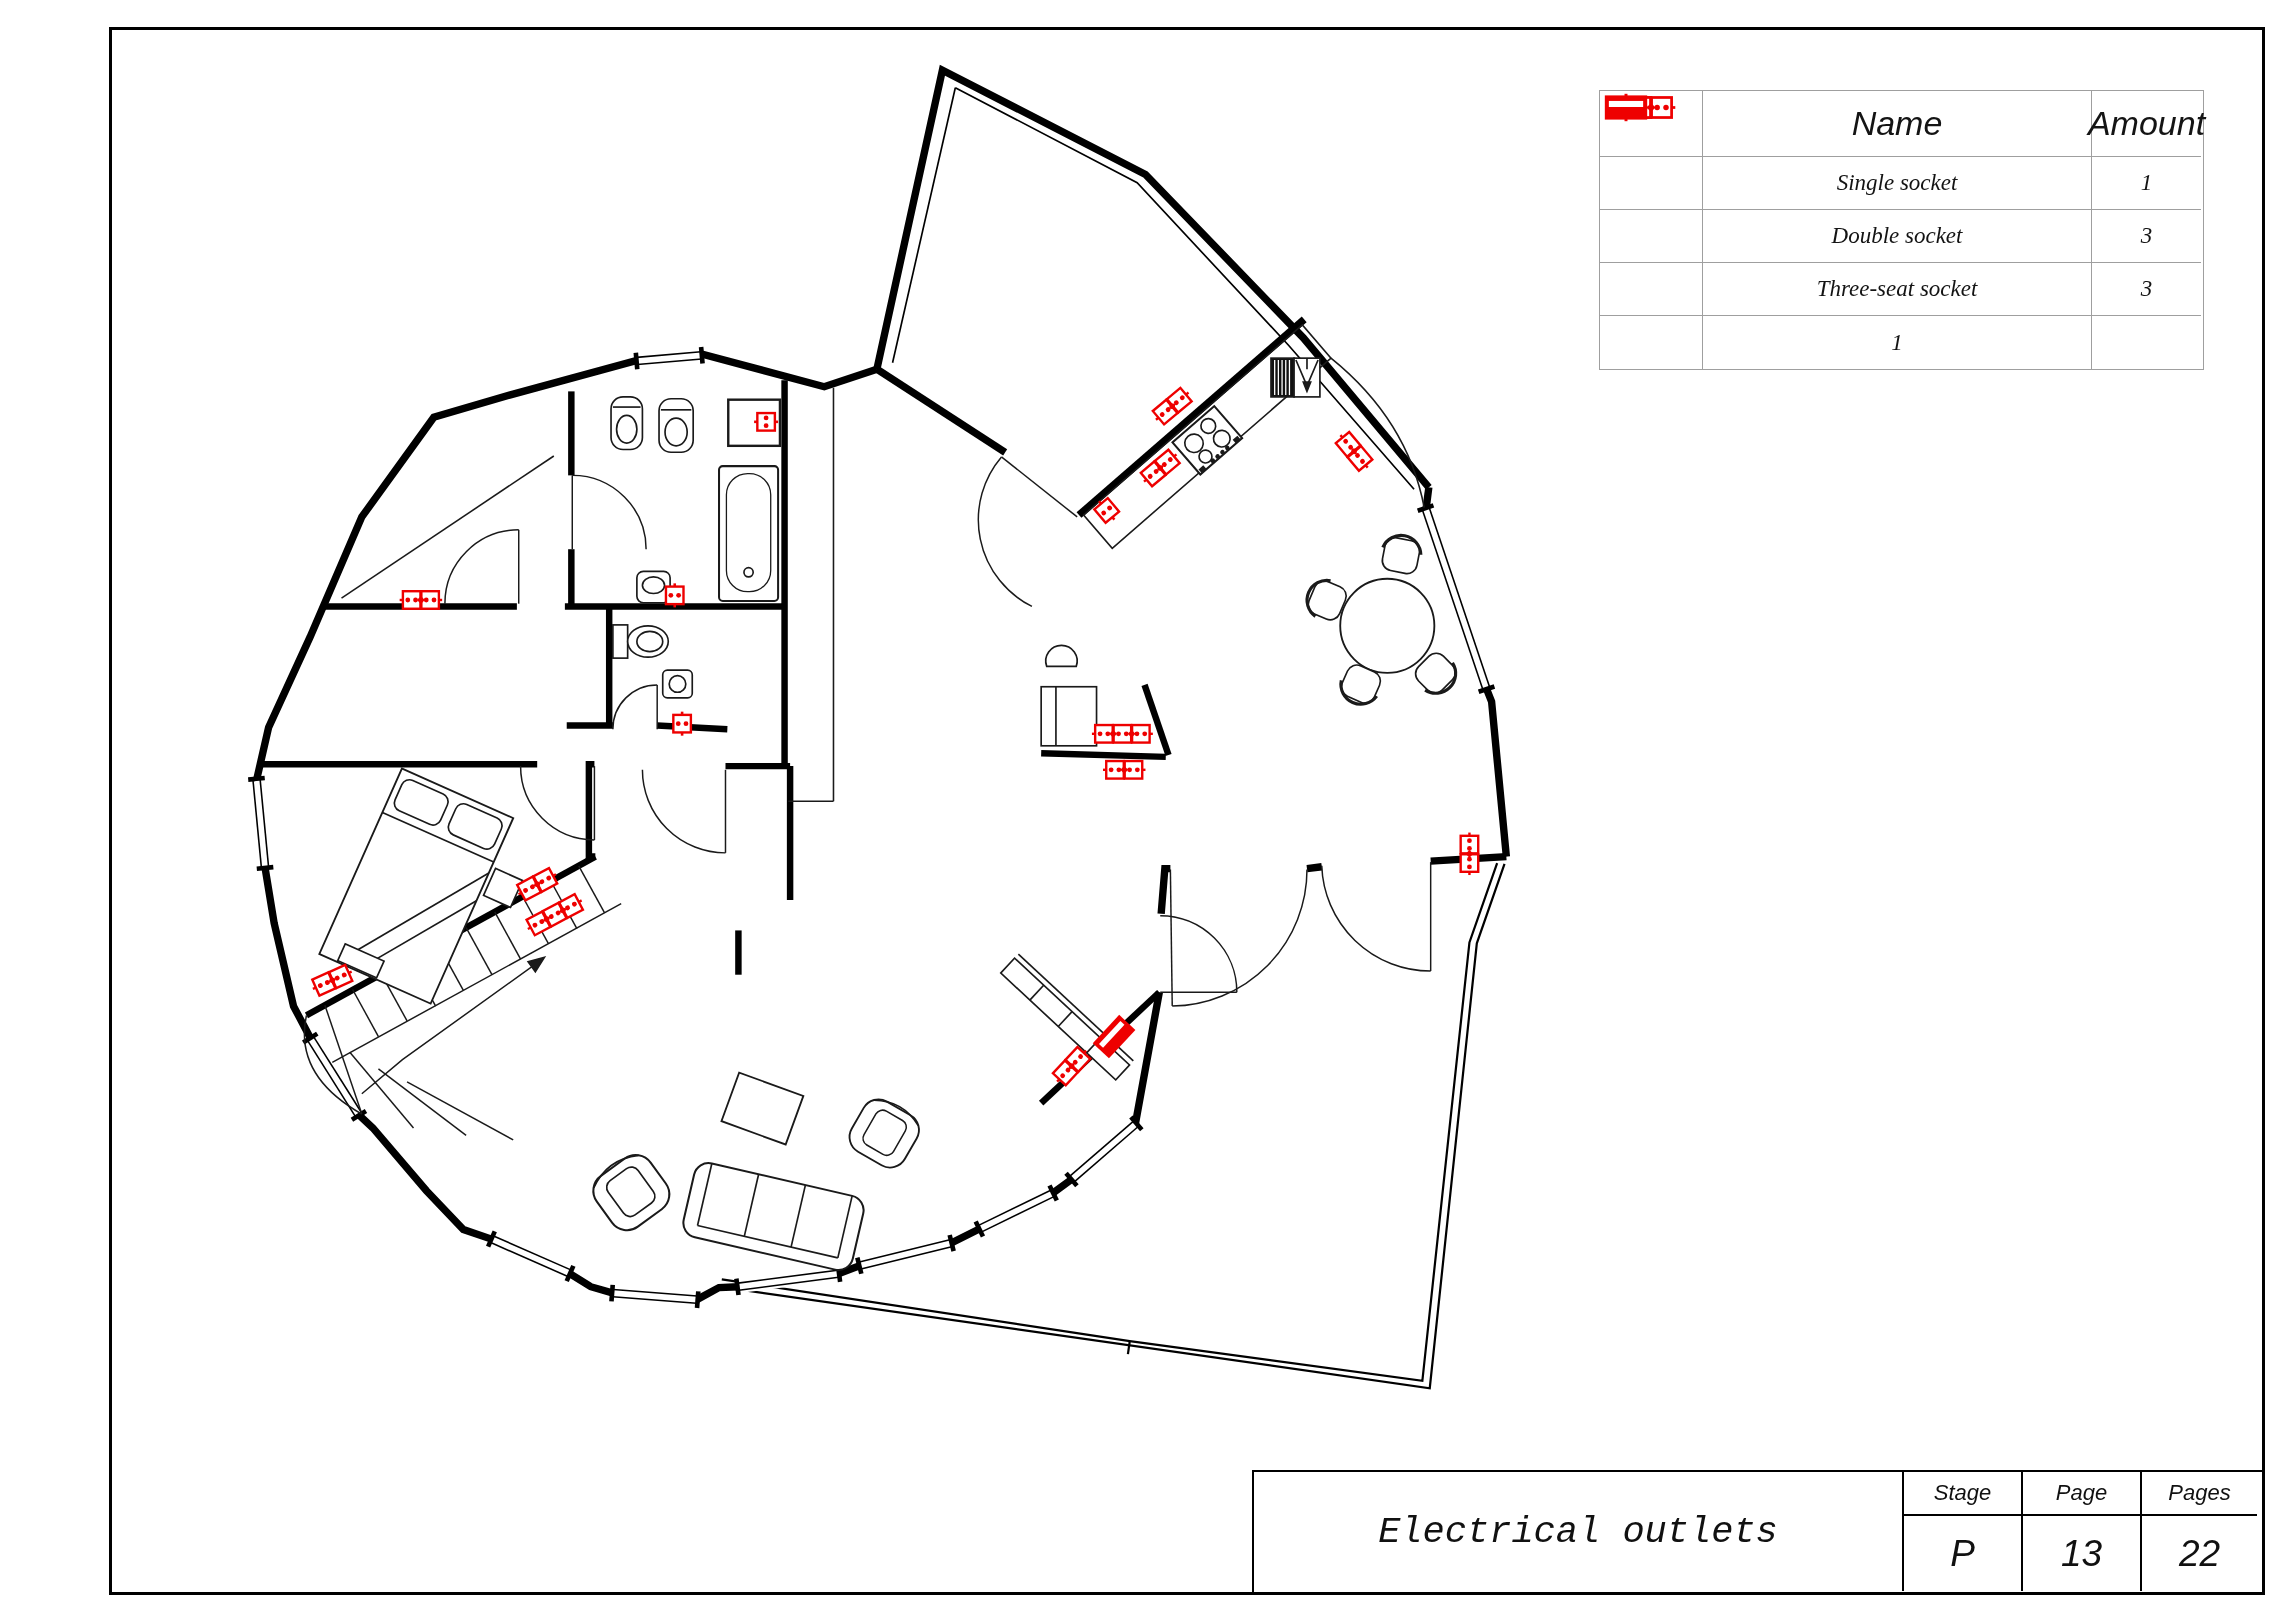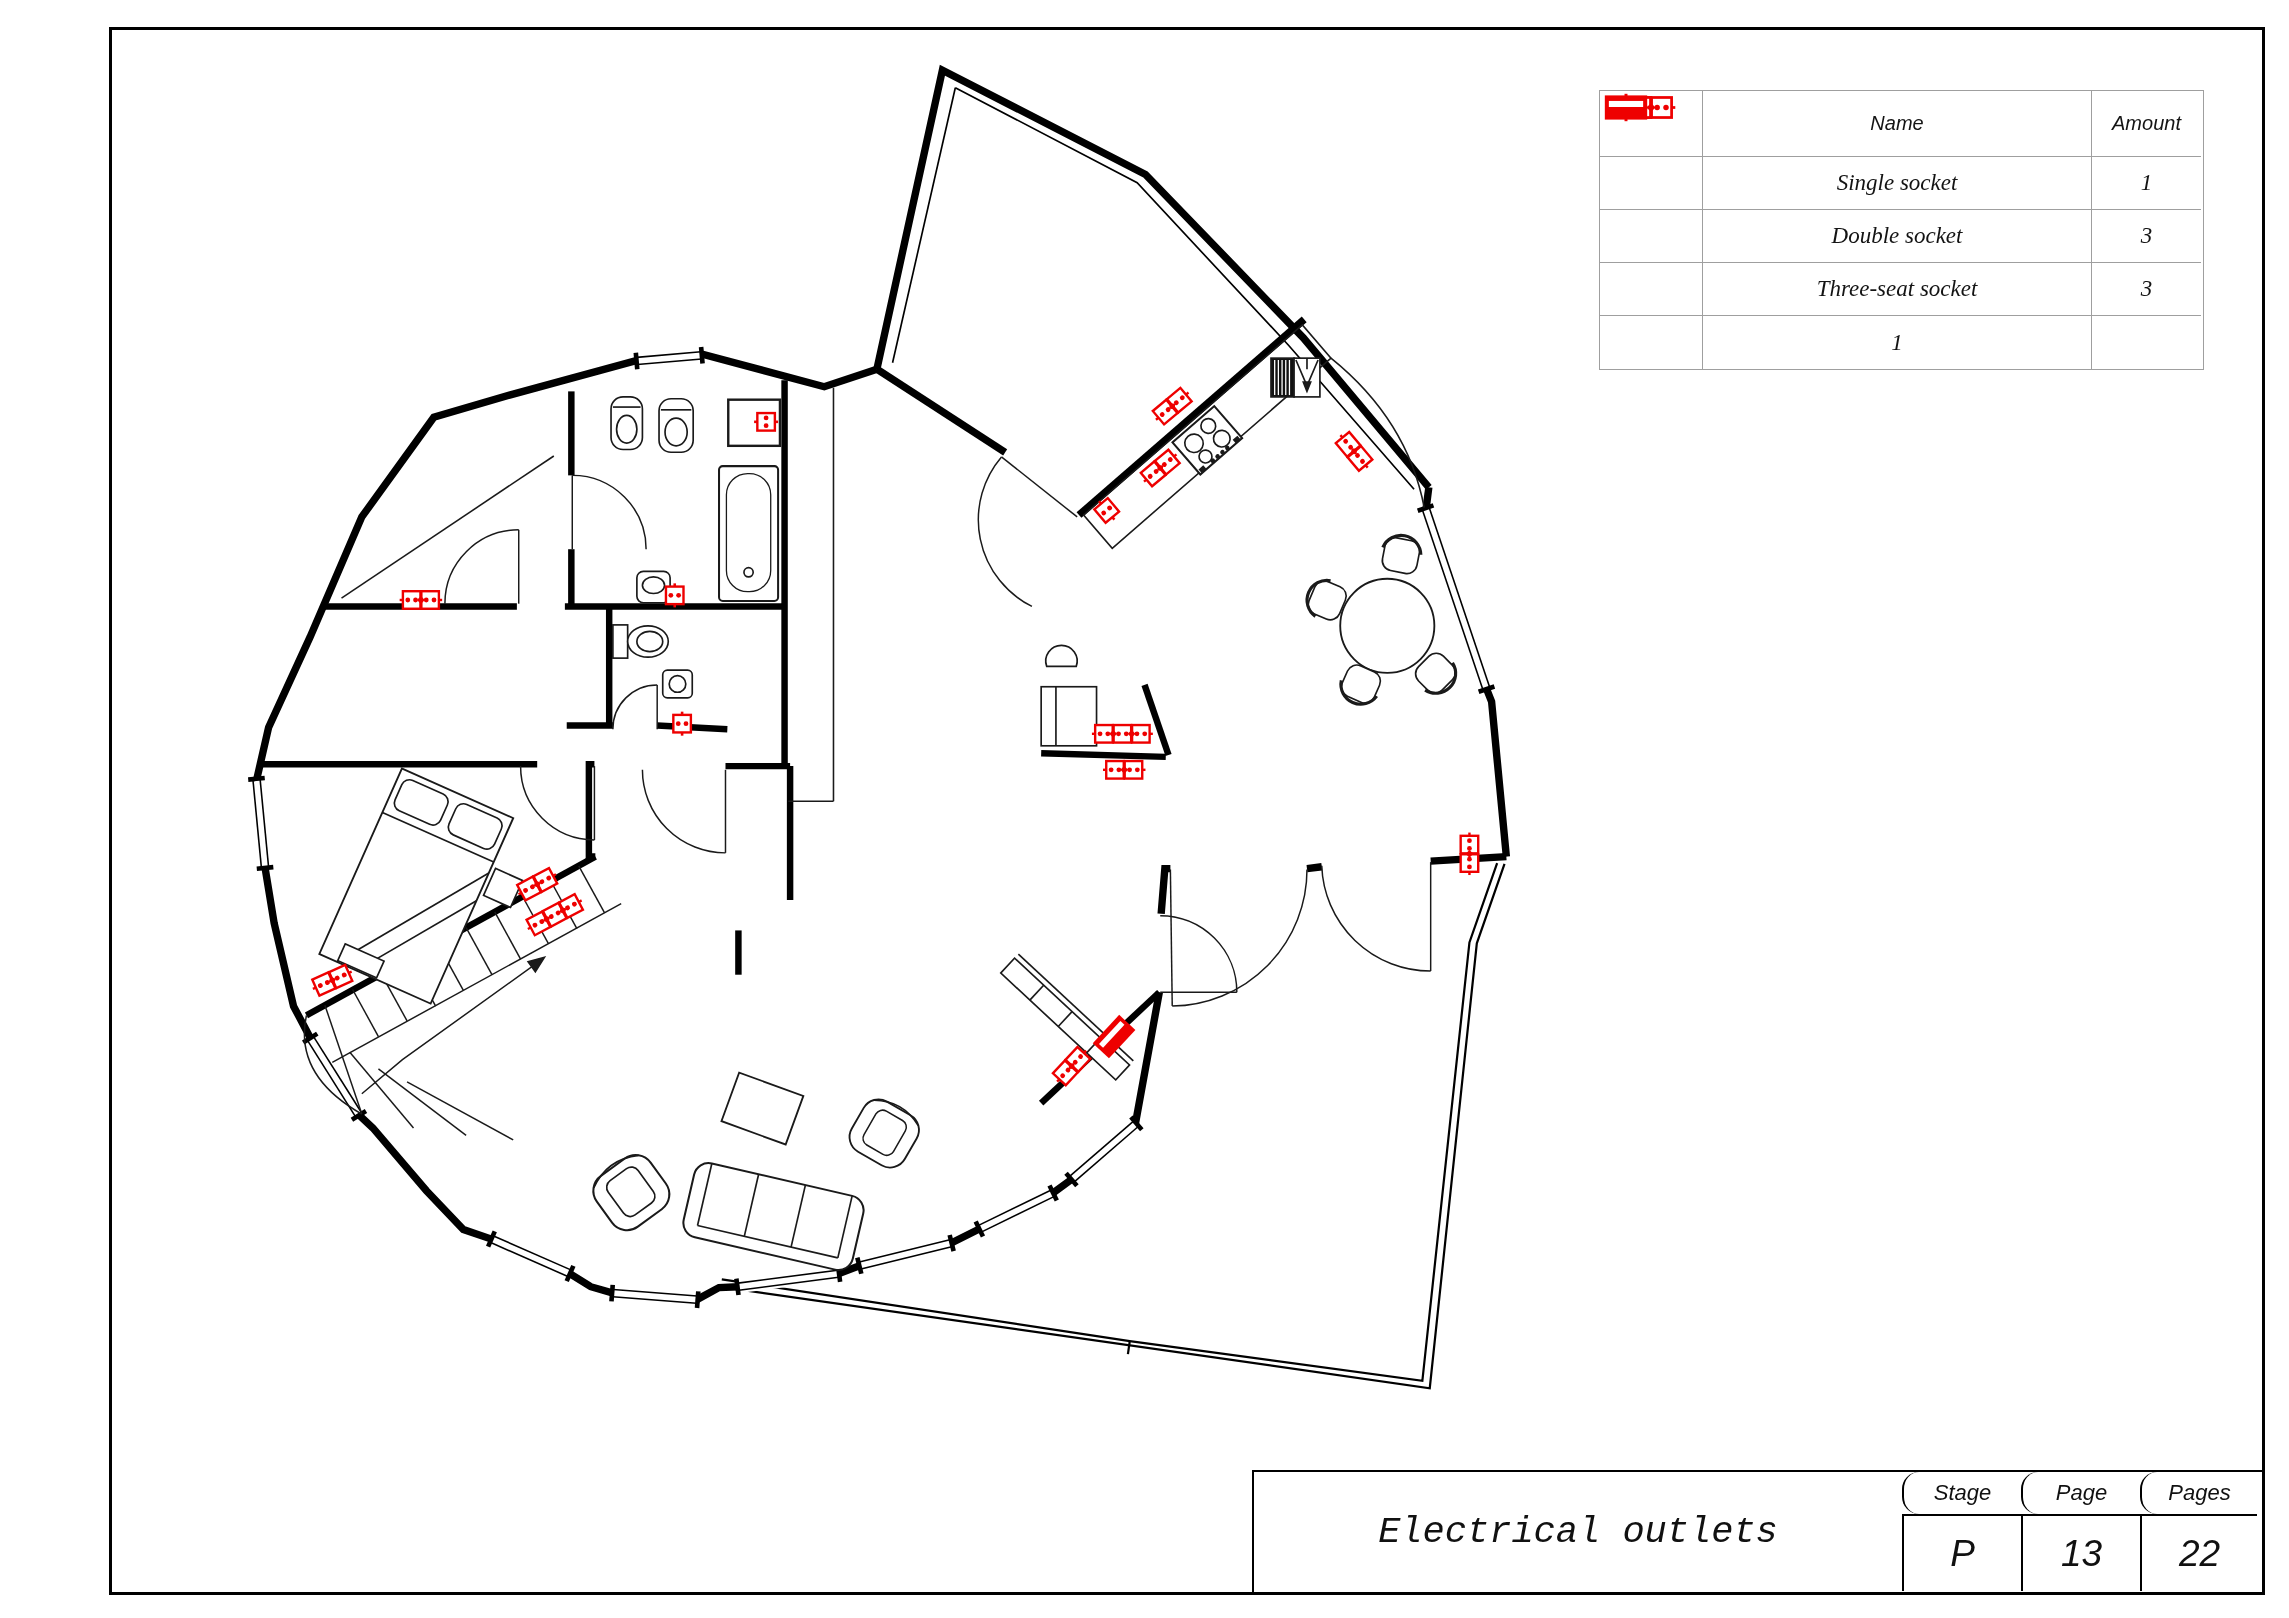--- a/index.html
+++ b/index.html
@@ -9,33 +9,33 @@
          border:3.7px solid #000;box-sizing:border-box;}
   svg{position:absolute;left:0;top:0;}
   
   .legend{position:absolute;left:1599px;top:90px;width:603px;
           display:grid;grid-template-columns:103px 389px 109px;
           grid-auto-rows:auto;border:0.9px solid #9f9f9f;background:#fff;
           font-style:italic;color:#141414;}
   .legend .cell{border-right:0.9px solid #9f9f9f;border-bottom:0.9px solid #9f9f9f;
           display:flex;align-items:center;justify-content:center;box-sizing:border-box;}
   .legend .cell:nth-child(3n){border-right:none;}
-  .legend .hdr{height:66px;font-size:20px;}
+  .legend .hdr{height:66px;font-size:34px;}
   .legend .row{height:53px;font-size:23px;font-family:Liberation Serif, serif;}
   .legend .name-cell{justify-content:center;}
   .legend .last{border-bottom:none;}
   
   .tblock{position:absolute;left:1252px;top:1470px;width:1012px;height:124px;
           border:2.8px solid #000;box-sizing:border-box;background:#fff;
           display:grid;grid-template-columns:648px 119px 119px 117px;
           grid-template-rows:42px 77px;font-style:italic;color:#111;}
   .tblock .tcell{border-left:2.3px solid #000;border-top:2.3px solid #000;
           display:flex;align-items:center;justify-content:center;box-sizing:border-box;}
   .tblock .title-cell{grid-row:1/3;grid-column:1;border:none;font-size:37px;font-family:Liberation Mono, monospace;}
-  .tblock .h{font-size:22px;border-top:none;border-radius:17px;}
+  .tblock .h{font-size:22px;border-top:none;}
   .tblock .v{font-size:37px;}
 </style>
 </head>
 <body>
 
 <div class="frame"></div>
 
 <svg id="plan-svg" width="2290" height="1619" viewBox="0 0 2481 1754">
   <defs>
 

